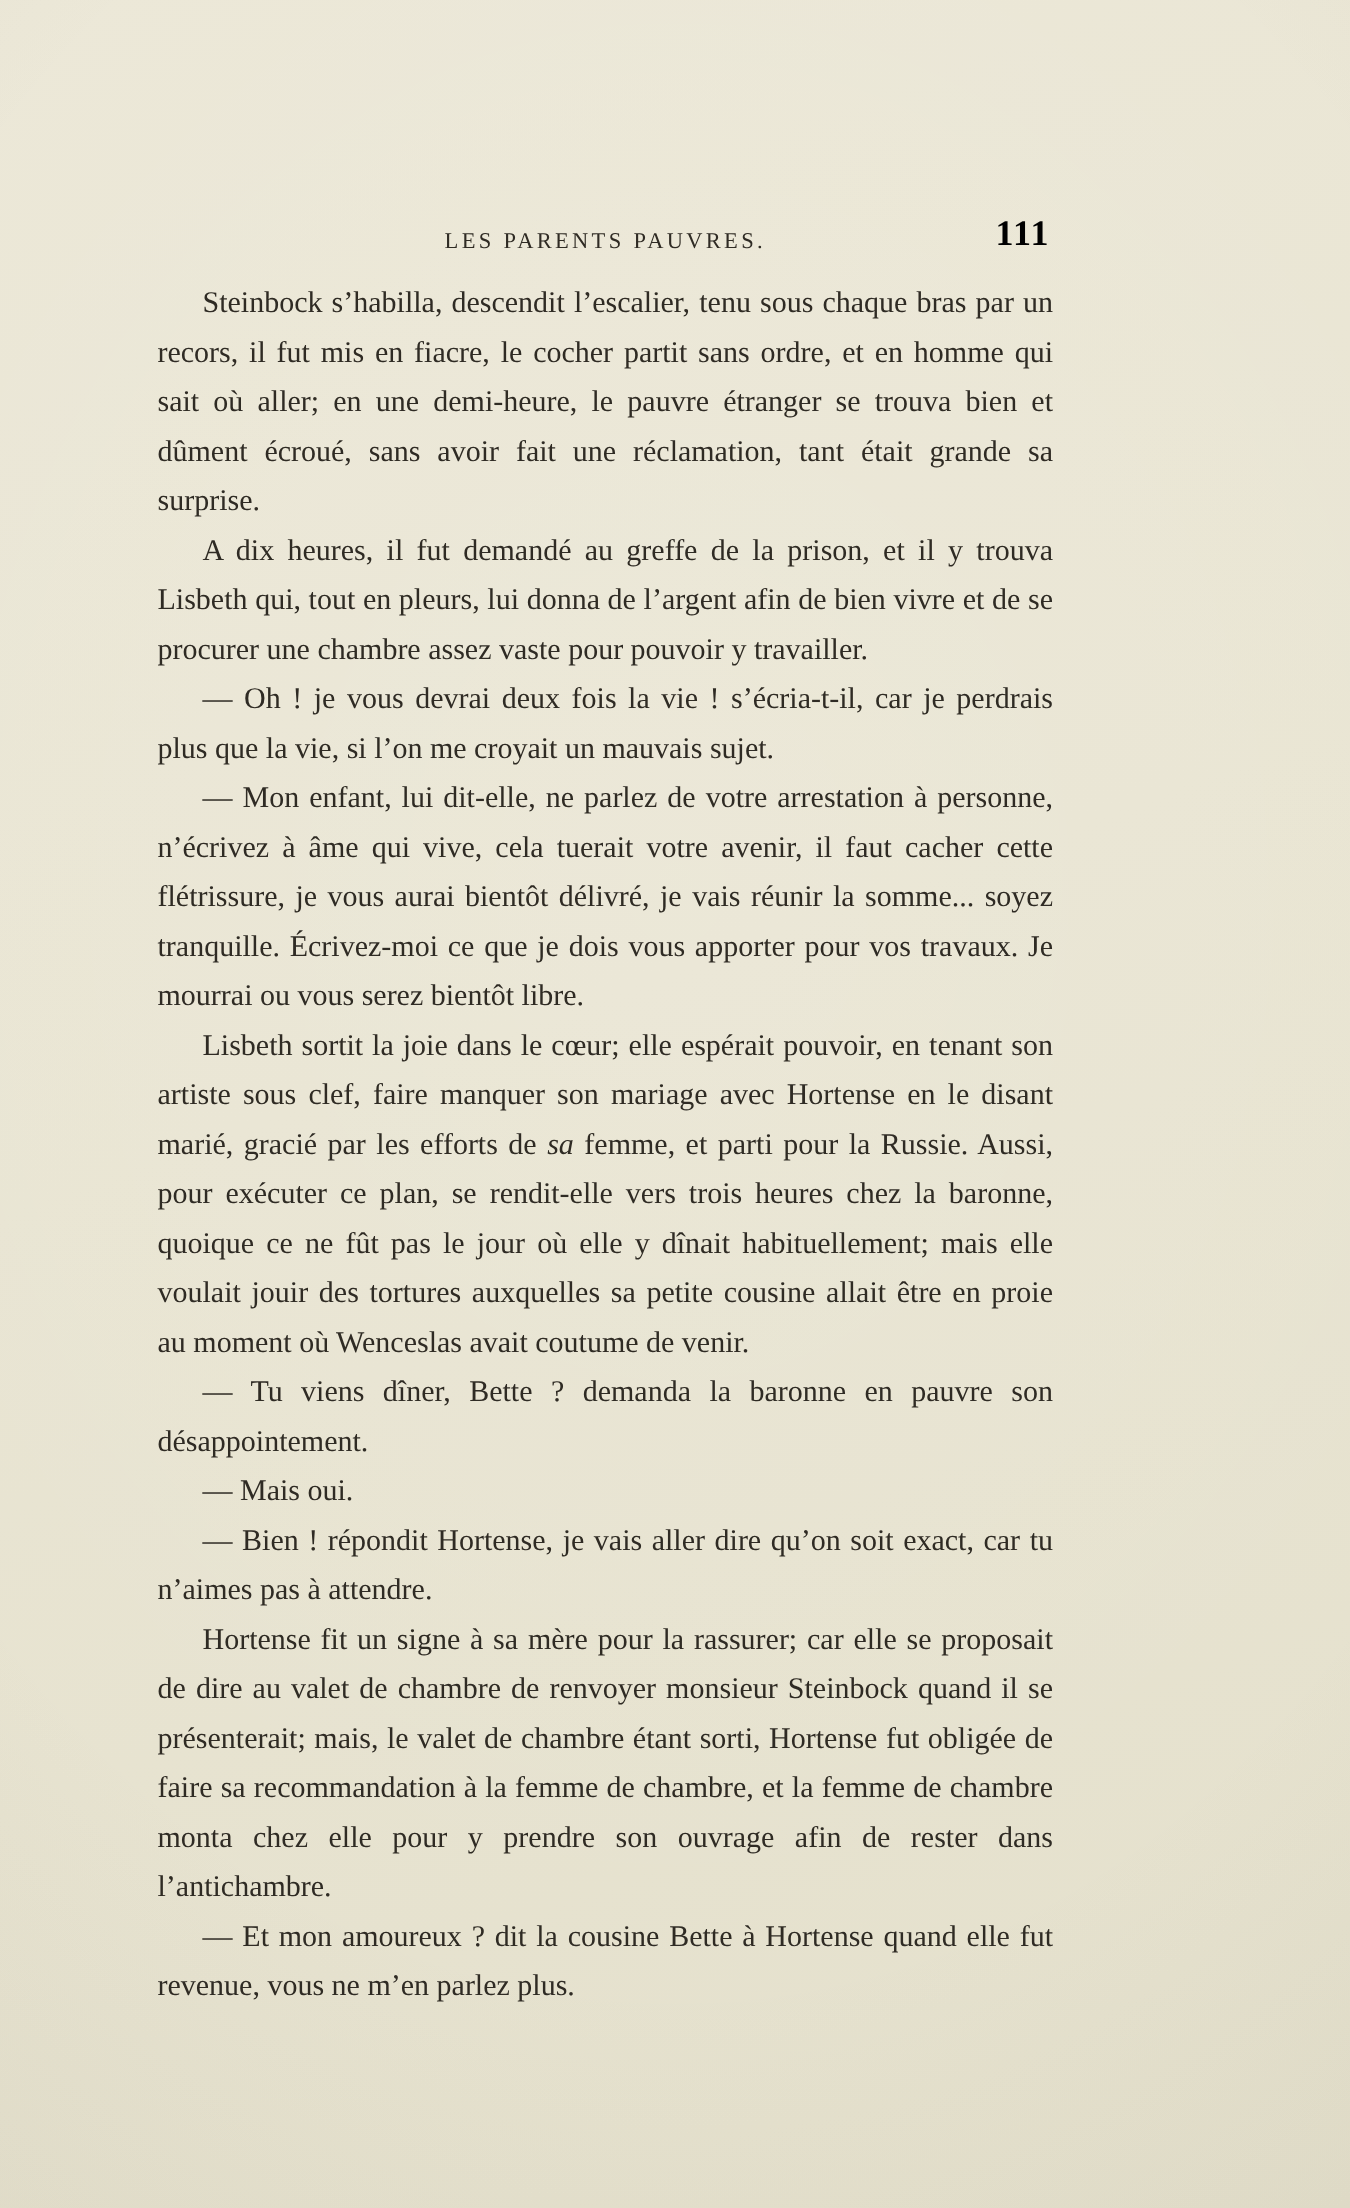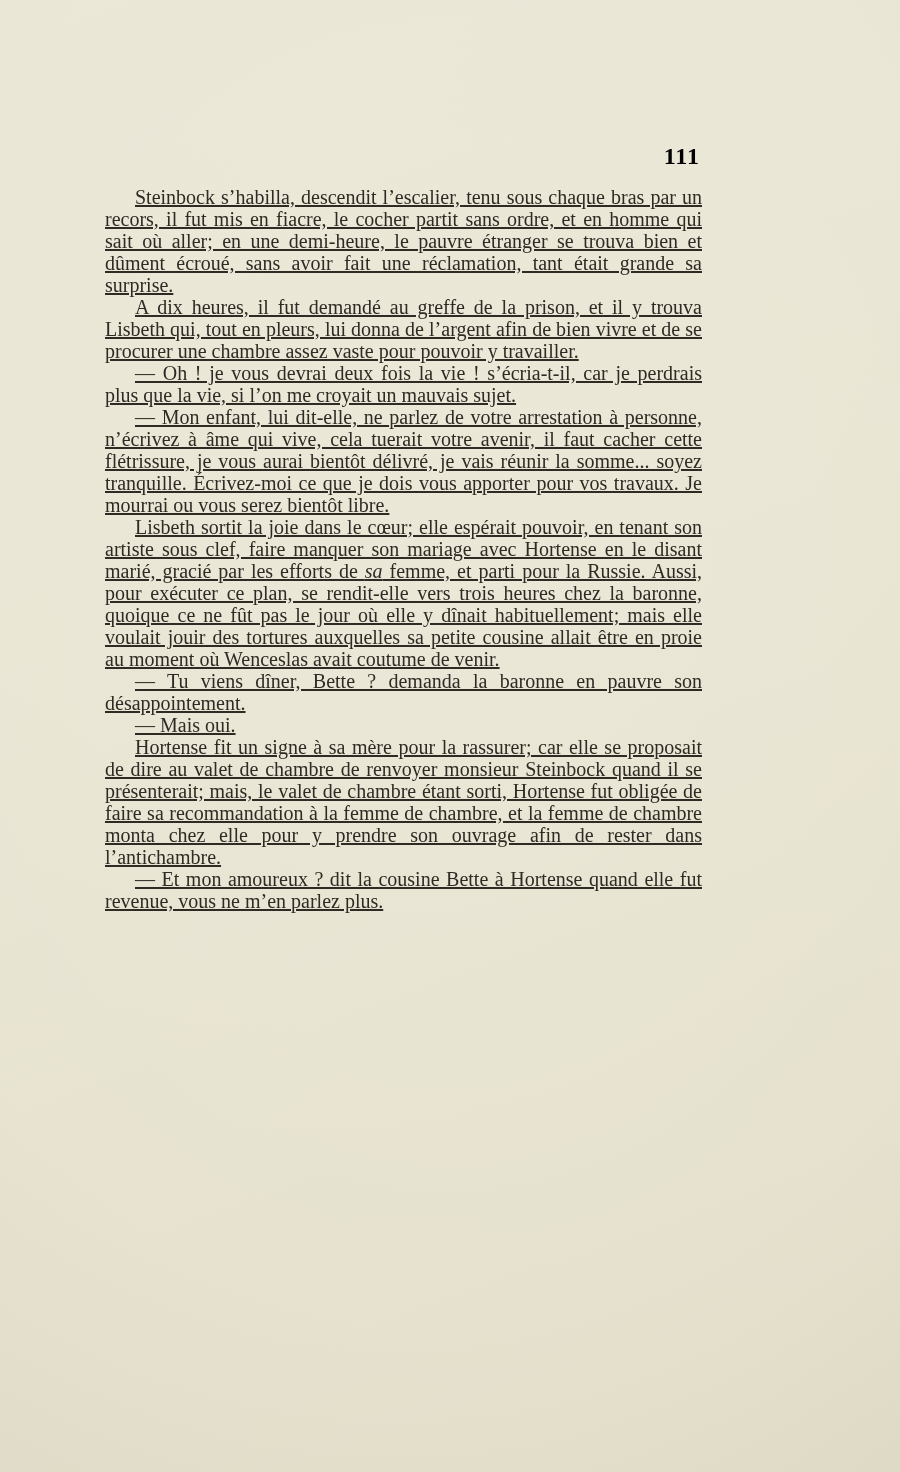--- a/index.html
+++ b/index.html
@@ -53,45 +53,46 @@
     font-size: 24px;
     font-weight: 700;
     letter-spacing: 1px;
     color: #000000;
   }
   .text-block p {
     margin: 0;
     text-align: justify;
     text-indent: 30px;
     font-size: 20px;
-    line-height: 22px;
+    line-height: 33px;
     color: #2f2b24;
-    text-decoration: underline;
   }
   .text-block i {
     font-style: italic;
     margin-top: 21px;
   }
 </style>
 </head>
 <body>
 
 <div class="paper-vignette"></div>
 
 <div class="page-inner">
 
   <div class="page-header">
+    <span class="running-title">LES PARENTS PAUVRES.</span>
     <span class="page-number">111</span>
   </div>
 
   <div class="text-block">
     <p><span>Steinbock s’habilla, descendit l’escalier, tenu sous chaque bras par un recors, il fut mis en fiacre, le cocher partit sans ordre, et en homme qui sait où aller; en une demi-heure, le pauvre étranger se trouva bien et dûment écroué, sans avoir fait une réclamation, tant était grande sa surprise.</span></p>
     <p><span>A dix heures, il fut demandé au greffe de la prison, et il y trouva Lisbeth qui, tout en pleurs, lui donna de l’argent afin de bien vivre et de se procurer une chambre assez vaste pour pouvoir y travailler.</span></p>
     <p><span>— Oh ! je vous devrai deux fois la vie ! s’écria-t-il, car je perdrais plus que la vie, si l’on me croyait un mauvais sujet.</span></p>
     <p><span>— Mon enfant, lui dit-elle, ne parlez de votre arrestation à personne, n’écrivez à âme qui vive, cela tuerait votre avenir, il faut cacher cette flétrissure, je vous aurai bientôt délivré, je vais réunir la somme... soyez tranquille. Écrivez-moi ce que je dois vous apporter pour vos travaux. Je mourrai ou vous serez bientôt libre.</span></p>
     <p><span>Lisbeth sortit la joie dans le cœur; elle espérait pouvoir, en tenant son artiste sous clef, faire manquer son mariage avec Hortense en le disant marié, gracié par les efforts de </span><i>sa</i><span> femme, et parti pour la Russie. Aussi, pour exécuter ce plan, se rendit-elle vers trois heures chez la baronne, quoique ce ne fût pas le jour où elle y dînait habituellement; mais elle voulait jouir des tortures auxquelles sa petite cousine allait être en proie au moment où Wenceslas avait coutume de venir.</span></p>
     <p><span>— Tu viens dîner, Bette ? demanda la baronne en pauvre son désappointement.</span></p>
     <p><span>— Mais oui.</span></p>
+    <p><span>— Bien ! répondit Hortense, je vais aller dire qu’on soit exact, car tu n’aimes pas à attendre.</span></p>
     <p><span>Hortense fit un signe à sa mère pour la rassurer; car elle se proposait de dire au valet de chambre de renvoyer monsieur Steinbock quand il se présenterait; mais, le valet de chambre étant sorti, Hortense fut obligée de faire sa recommandation à la femme de chambre, et la femme de chambre monta chez elle pour y prendre son ouvrage afin de rester dans l’antichambre.</span></p>
     <p><span>— Et mon amoureux ? dit la cousine Bette à Hortense quand elle fut revenue, vous ne m’en parlez plus.</span></p>
   </div>
 
 </div>
 
 </body></html>

